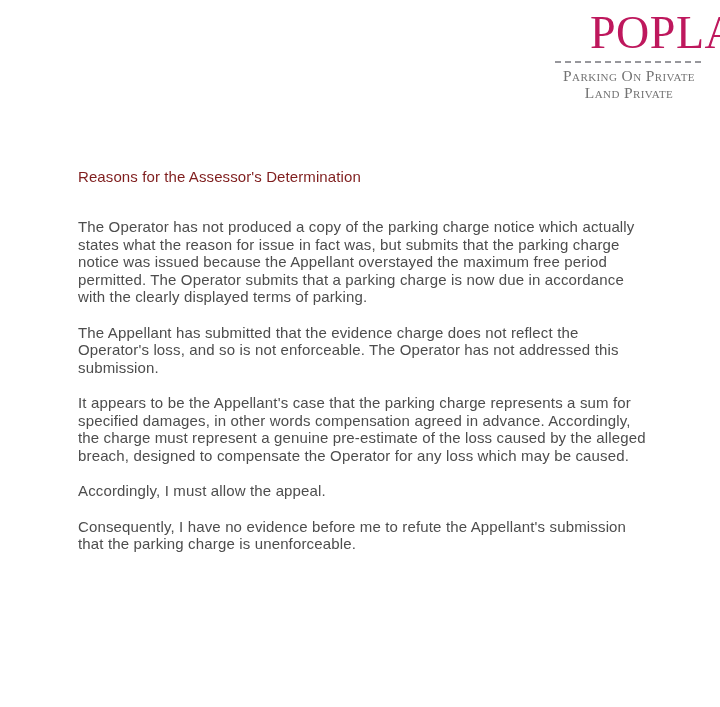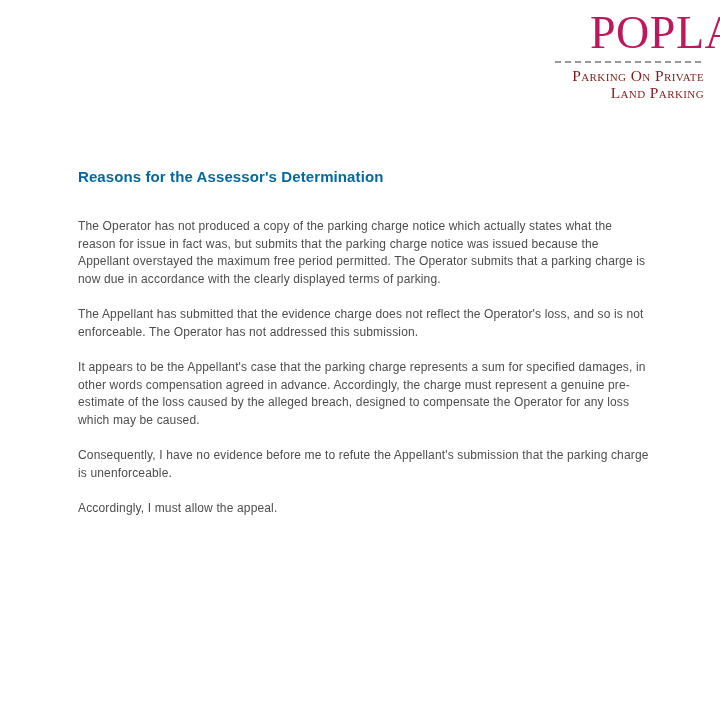--- a/index.html
+++ b/index.html
@@ -50,55 +50,55 @@
   .content {
     position: absolute;
     left: 78px;
     top: 168px;
     width: 575px;
   }
   .doc-heading {
     margin: 0 0 32px 0;
     font-size: 15px;
     line-height: 18px;
-    font-weight: bold;
+    font-weight: normal;
     letter-spacing: 0.1px;
-    color: #0369a1;
+    color: #7f1d1d;
   }
   .doc-para {
     margin: 0 4px 18px 0;
-    font-size: 12px;
+    font-size: 15px;
     line-height: 17.5px;
     letter-spacing: 0.15px;
     color: #4d4d4d;
   }
 </style>
 </head>
 <body>
 
 <div class="page">
 
   <header class="logo">
     <div class="logo-title" style="color: #be185d; margin-left: 36px;">POPLA</div>
     <div class="logo-divider"></div>
-    <div class="logo-subtitle" style="color: #7f1d1d; text-align: right;">
+    <div class="logo-subtitle" style="color: #737373;">
       <span>Parking On Private</span><br>
-      <span>Land Parking</span>
+      <span>Land Private</span>
     </div>
   </header>
 
   <main class="content">
     <h1 class="doc-heading">Reasons for the Assessor's Determination</h1>
 
     <p class="doc-para">The Operator has not produced a copy of the parking charge notice which actually states what the reason for issue in fact was, but submits that the parking charge notice was issued because the Appellant overstayed the maximum free period permitted. The Operator submits that a parking charge is now due in accordance with the clearly displayed terms of parking.</p>
 
 
     <p class="doc-para">The Appellant has submitted that the evidence charge does not reflect the Operator's loss, and so is not enforceable. The Operator has not addressed this submission.</p>
 
     <p class="doc-para">It appears to be the Appellant's case that the parking charge represents a sum for specified damages, in other words compensation agreed in advance. Accordingly, the charge must represent a genuine pre-estimate of the loss caused by the alleged breach, designed to compensate the Operator for any loss which may be caused.</p>
 
 
+    <p class="doc-para">Accordingly, I must allow the appeal.</p>
+
     <p class="doc-para">Consequently, I have no evidence before me to refute the Appellant's submission that the parking charge is unenforceable.</p>
-
-    <p class="doc-para">Accordingly, I must allow the appeal.</p>
   </main>
 
 </div>
 
 </body></html>

